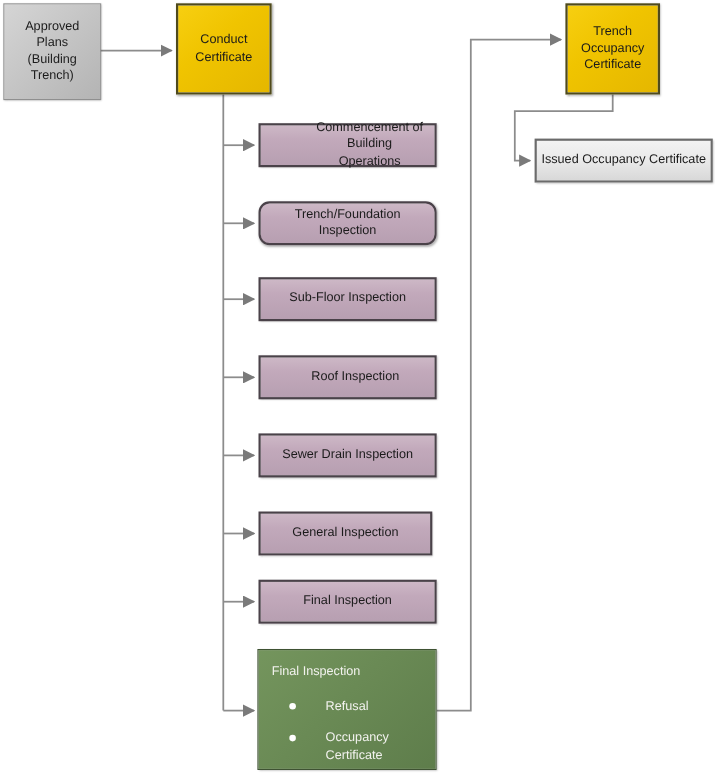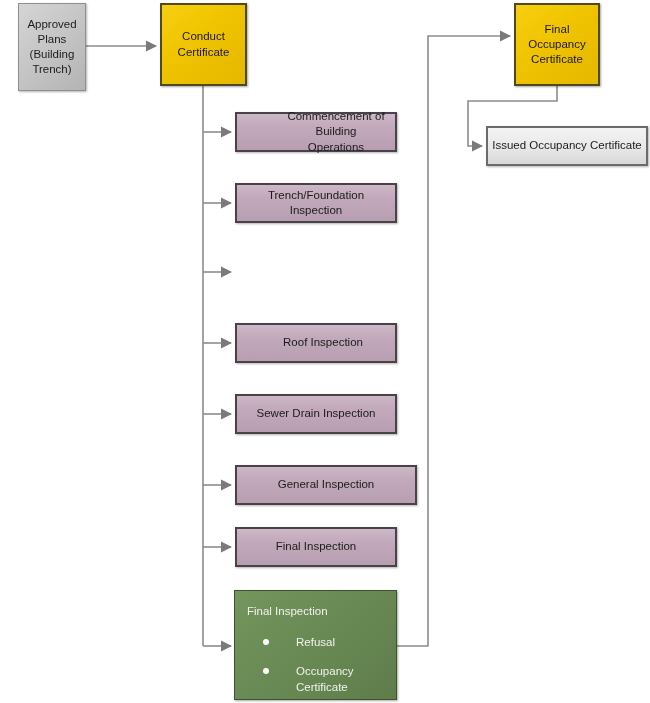--- a/index.html
+++ b/index.html
@@ -135,76 +135,81 @@
       <path d="M 203 485 L 231 485" marker-end="url(#arrow)"></path>
       <path d="M 203 547 L 231 547" marker-end="url(#arrow)"></path>
       <path d="M 203 646 L 231 646" marker-end="url(#arrow)"></path>
 
       <path d="M 397 646 L 428 646 L 428 36 L 510 36" marker-end="url(#arrow)"></path>
 
       <path d="M 557 86 L 557 101 L 468 101 L 468 146 L 482 146" marker-end="url(#arrow)"></path>
     </g>
   </svg>
 
-  <div class="node node-grey" style="left:18px; top:3px; width:68px; height:88px;">
+  <div class="node node-grey" style="left:3px; top:3px; width:89px; height:88px;">
     <div>
       <div>Approved</div>
       <div>Plans</div>
       <div>(Building</div>
       <div>Trench)</div>
     </div>
   </div>
 
   <div class="node node-yellow" style="left:160px; top:3px; width:87px; height:83px;">
     <div>
       <div>Conduct</div>
       <div>Certificate</div>
     </div>
   </div>
 
   <div class="node node-yellow" style="left:514px; top:3px; width:86px; height:83px;">
     <div>
-      <div>Final</div>
+      <div>Trench</div>
       <div>Occupancy</div>
       <div>Certificate</div>
     </div>
   </div>
 
   <div class="node node-light" style="left:486px; top:126px; width:162px; height:40px;">
     <span class="nowrap">Issued Occupancy Certificate</span>
   </div>
 
   <div class="node node-purple" style="left:235px; top:112px; width:162px; height:40px;padding-left:40px;">
     <div>
       <div>Commencement of Building</div>
       <div>Operations</div>
     </div>
   </div>
 
-  <div class="node node-purple" style="left:235px; top:183px; width:162px; height:40px;">
+  <div class="node node-purple" style="left:235px; top:183px; width:162px; height:40px;border-radius:10px;">
     <div>
       <div>Trench/Foundation</div>
       <div>Inspection</div>
     </div>
   </div>
 
+  <div class="node node-purple" style="left:235px; top:252px; width:162px; height:40px;">
+    <div>
+      <div>Sub-Floor Inspection</div>
+    </div>
+  </div>
 
   <div class="node node-purple" style="left:235px; top:323px; width:162px; height:40px;padding-left:14px;">
     <div>
       <div>Roof Inspection</div>
     </div>
   </div>
 
   <div class="node node-purple" style="left:235px; top:394px; width:162px; height:40px;">
     <div>
       <div>Sewer Drain Inspection</div>
     </div>
   </div>
 
-  <div class="node node-purple" style="left:235px; top:465px; width:182px; height:40px;">
+  <div class="node node-purple" style="left:235px; top:465px; width:158px; height:40px;">
     <div>
       <div>General Inspection</div>
     </div>
   </div>
 
   <div class="node node-purple" style="left:235px; top:527px; width:162px; height:40px;">
     <div>
       <div>Final Inspection</div>
     </div>
   </div>

